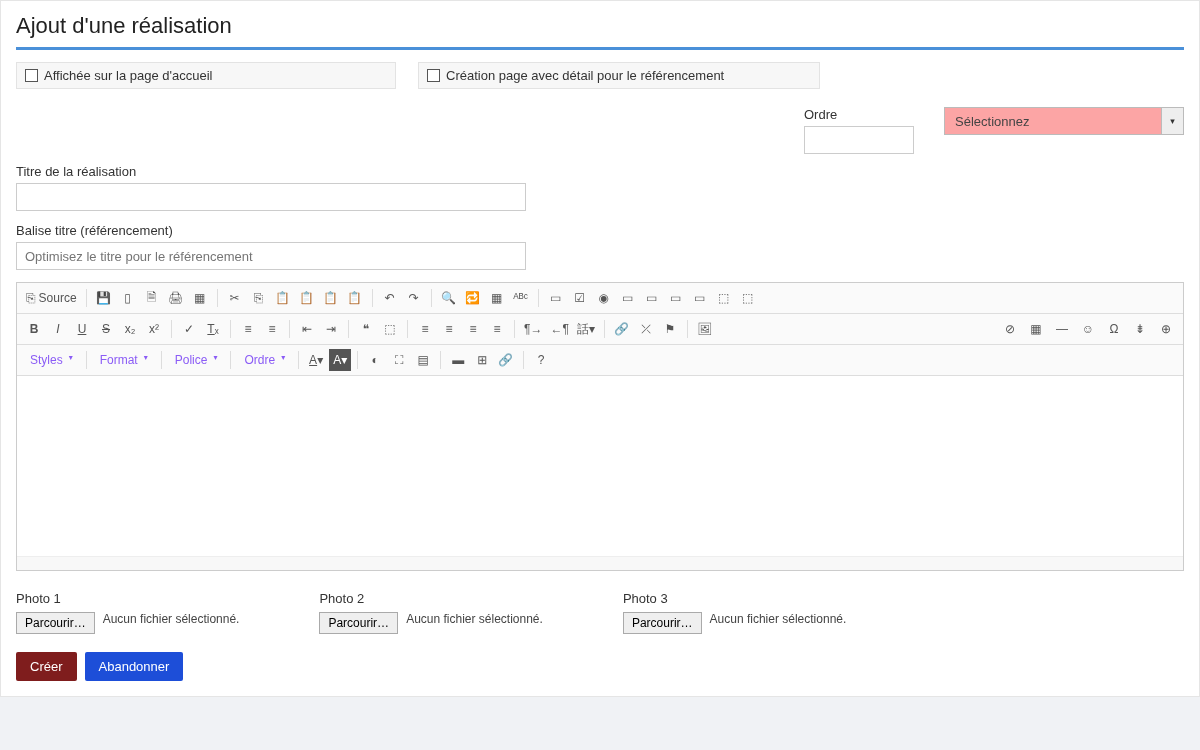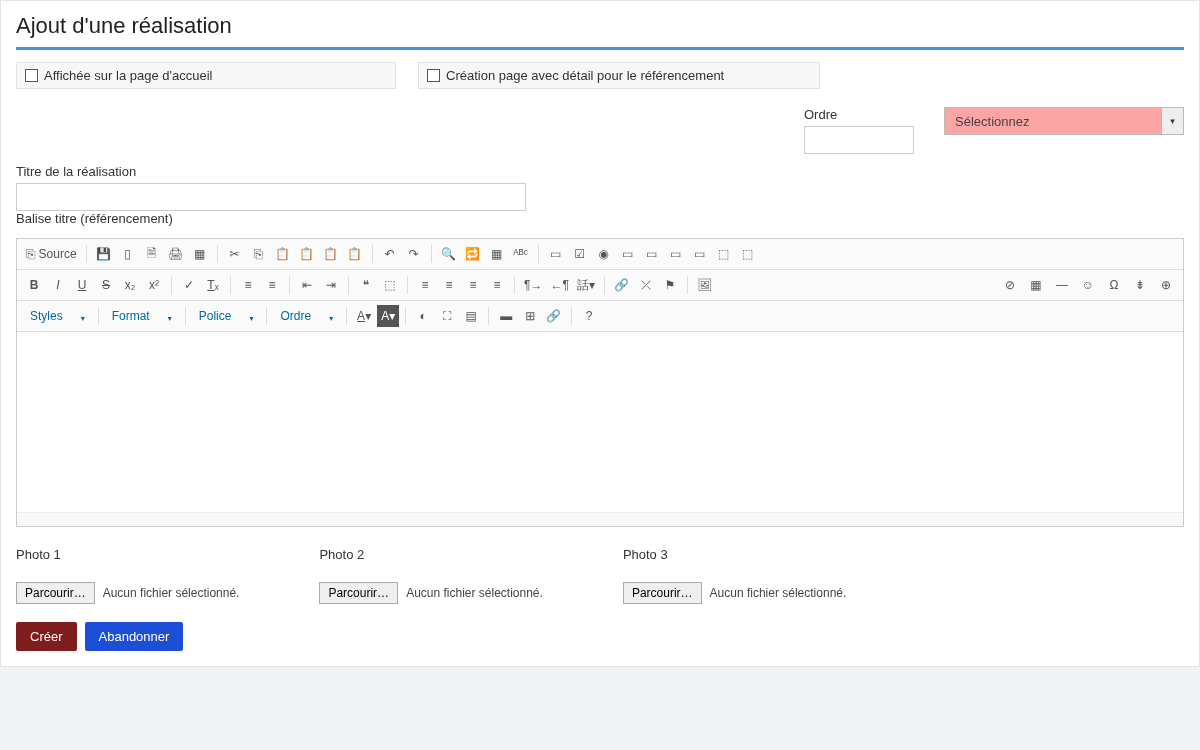--- a/index.html
+++ b/index.html
@@ -15,27 +15,27 @@
 .field { display: flex; flex-direction: column; gap: 4px; }
 .field label { font-size: 13px; color: #333; }
 input[type=text] { border: 1px solid #ccc; height: 28px; padding: 4px 8px; font-size: 13px; font-family: inherit; }
 .select-wrap { display: flex; border: 1px solid #bbb; height: 28px; width: 240px; background: #fca5a5; align-items: center; }
 .select-wrap span { flex: 1; padding: 0 10px; color: #444; }
 .select-btn { width: 22px; height: 100%; border-left: 1px solid #bbb; background: #eee; display: flex; align-items: center; justify-content: center; font-size: 9px; }
 .editor { border: 1px solid #ccc; background: #fff; margin-top: 6px; }
 .toolbar { border-bottom: 1px solid #ddd; background: #fafafa; padding: 4px 6px; display: flex; flex-wrap: wrap; align-items: center; gap: 2px; }
 .tbtn { display: inline-flex; align-items: center; justify-content: center; min-width: 22px; height: 22px; font-size: 12px; color: #555; cursor: pointer; padding: 0 3px; }
 .sep { width: 1px; height: 18px; background: #ddd; margin: 0 4px; }
-.dd { display: inline-flex; align-items: flex-end; border: 1px solid transparent; padding: 2px 6px; font-size: 12px; color: #0369a1; gap: 18px; }
+.dd { display: inline-flex; align-items: flex-start; border: 1px solid transparent; padding: 2px 6px; font-size: 12px; color: #8b5cf6; gap: 6px; }
 .dd .arr { font-size: 8px; }
 .editor-body { height: 180px; background: #fff; }
 .editor-footer { height: 14px; background: #f8f8f8; border-top: 1px solid #eee; }
 .photos { display: flex; gap: 80px; margin-top: 20px; }
-.photo-block { display: flex; flex-direction: column; gap: 20px; }
-.file-row { display: flex; align-items: center; gap: 8px; }
+.photo-block { display: flex; flex-direction: column; gap: 6px; }
+.file-row { display: flex; gap: 8px; }
 .file-btn { border: 1px solid #aaa; background: #efefef; padding: 3px 8px; font-size: 12px; font-family: inherit; }
 .file-status { font-size: 12px; color: #444; }
 .actions { margin-top: 18px; display: flex; gap: 8px; }
 .btn { padding: 7px 14px; font-size: 13px; border: none; color: #fff; cursor: pointer; border-radius: 2px; font-family: inherit; }
 .btn-primary { background: #7f1d1d; }
 .btn-danger { background: #1d4ed8; }
 .right-icons { margin-left: auto; display: flex; gap: 4px; }
 </style>
 </head>
 <body>
@@ -61,27 +61,28 @@
       <input type="text" style="">
     </div>
     <div class="field">
       <div class="select-wrap">
         <span>Sélectionnez</span>
         <div class="select-btn">▾</div>
       </div>
     </div>
   </div>
 
-  <div class="field" style="width:510px; margin-bottom:0">
+  <div class="field" style="width:510px; margin-bottom:12px">
     <label>Titre de la réalisation</label>
     <input type="text" style="">
   </div>
 
   <div class="field" style="width:510px; margin-bottom:12px">
     <label>Balise titre (référencement)</label>
+    <input type="text" placeholder="Optimisez le titre pour le référencement" style="">
   </div>
 
   <div class="editor">
     <div class="toolbar">
       <span class="tbtn">⎘ <span style="margin-left:3px">Source</span></span>
       <span class="sep"></span>
       <span class="tbtn">💾</span>
       <span class="tbtn">▯</span>
       <span class="tbtn">🗎</span>
       <span class="tbtn">🖨</span>

